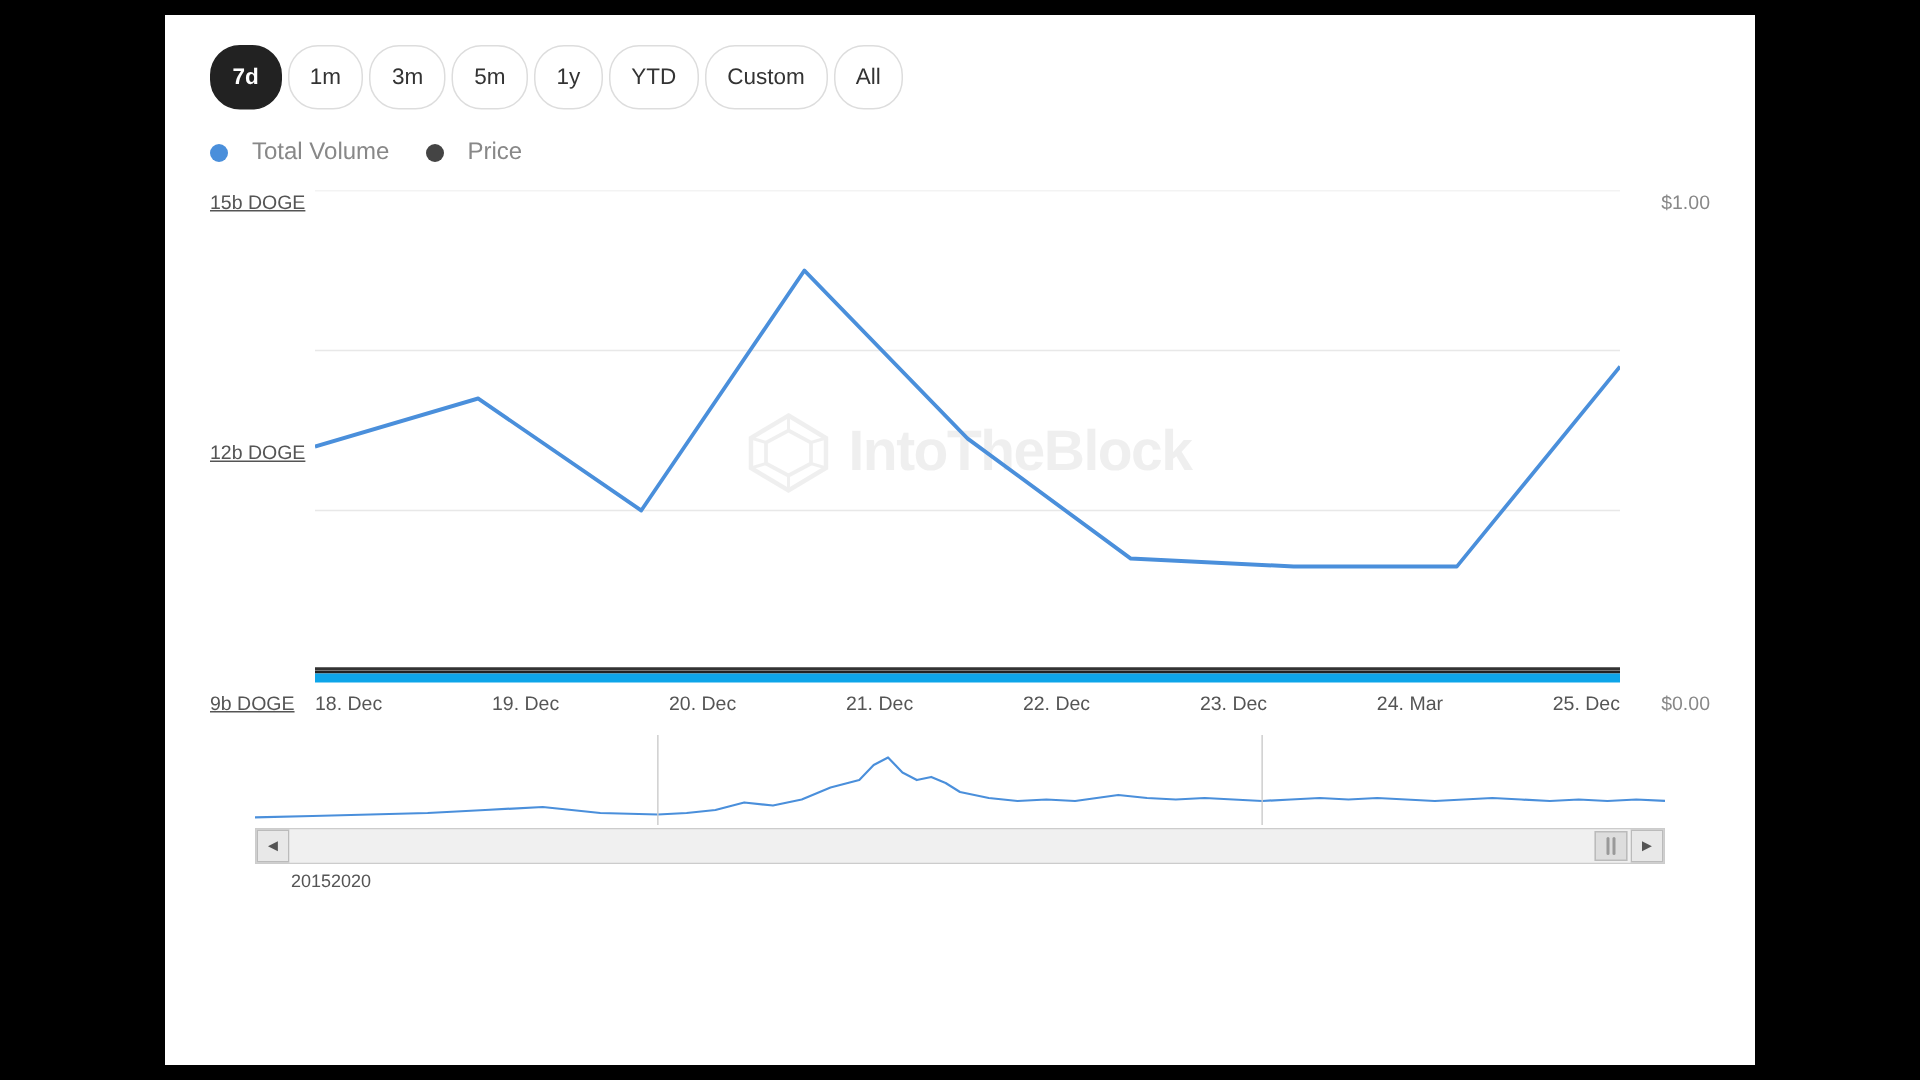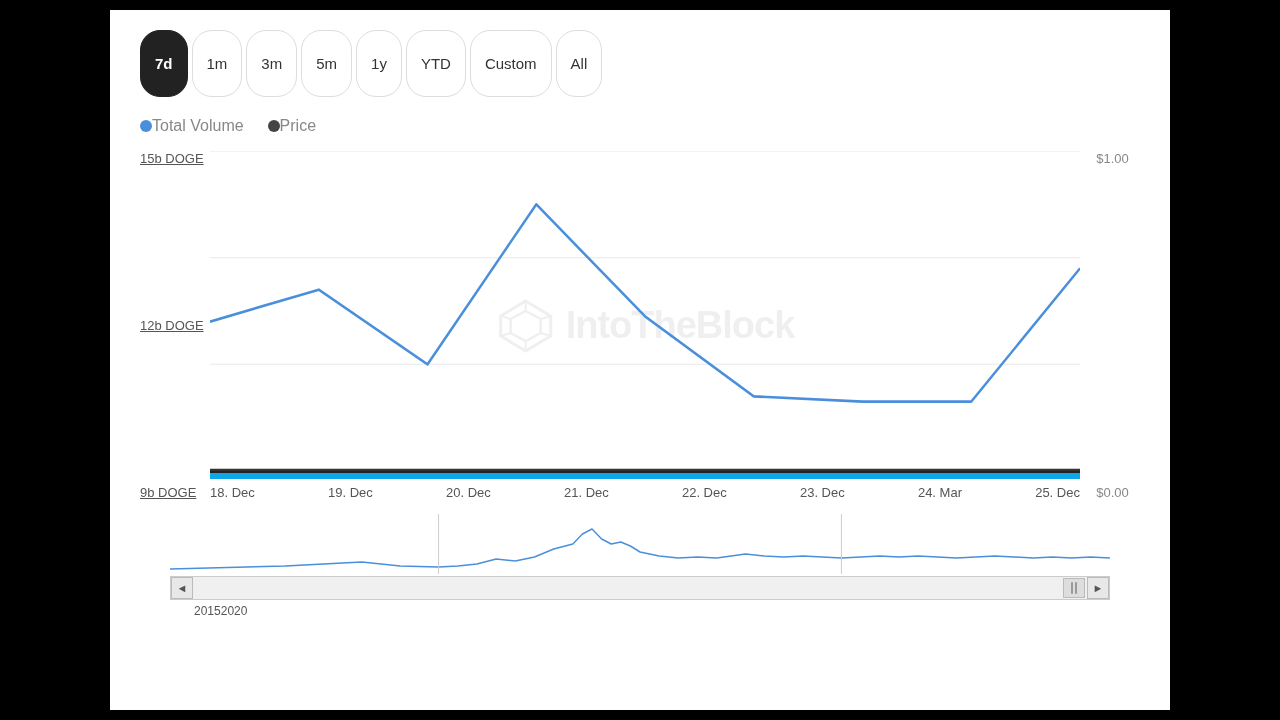--- a/index.html
+++ b/index.html
@@ -20,21 +20,21 @@
       position: relative;
     }
     
     .time-buttons {
       display: flex;
       gap: 4px;
       align-items: center;
       margin-bottom: 20px;
     }
     .time-btn {
-      padding: 24px 14px;
+      padding: 12px 14px;
       border: 1px solid #ddd;
       border-radius: 20px;
       background: #fff;
       font-size: 15px;
       color: #333;
       cursor: pointer;
     }
     .time-btn.active {
       background: #222;
       color: #fff;
@@ -44,21 +44,21 @@
     
     .legend {
       display: flex;
       gap: 24px;
       align-items: center;
       margin-bottom: 16px;
     }
     .legend-item {
       display: flex;
       align-items: center;
-      gap: 0;
+      gap: 16px;
       font-size: 16px;
       color: #888;
     }
     .legend-dot {
       width: 12px;
       height: 12px;
       border-radius: 50%;
     }
     .legend-dot.blue { background: #4a8fdb; }
     .legend-dot.dark { background: #444; }
@@ -239,21 +239,21 @@
   </div>
 
   <div class="main-chart-wrapper">
 
     <div class="y-labels-left" style="width:65px;">
       <span>15b DOGE</span>
       <span>12b DOGE</span>
       <span>9b DOGE</span>
     </div>
 
-    <div class="y-labels-right" style="width:55px;align-items:center;">
+    <div class="y-labels-right" style="width:55px;">
       <span>$1.00</span>
       <span></span>
       <span>$0.00</span>
     </div>
 
     <div class="main-chart-inner">
 
       <div class="watermark">
         <svg class="watermark-icon" viewBox="0 0 60 60" fill="none">
           <polygon points="30,5 55,20 55,40 30,55 5,40 5,20" stroke="#888" stroke-width="3" fill="none"></polygon>

